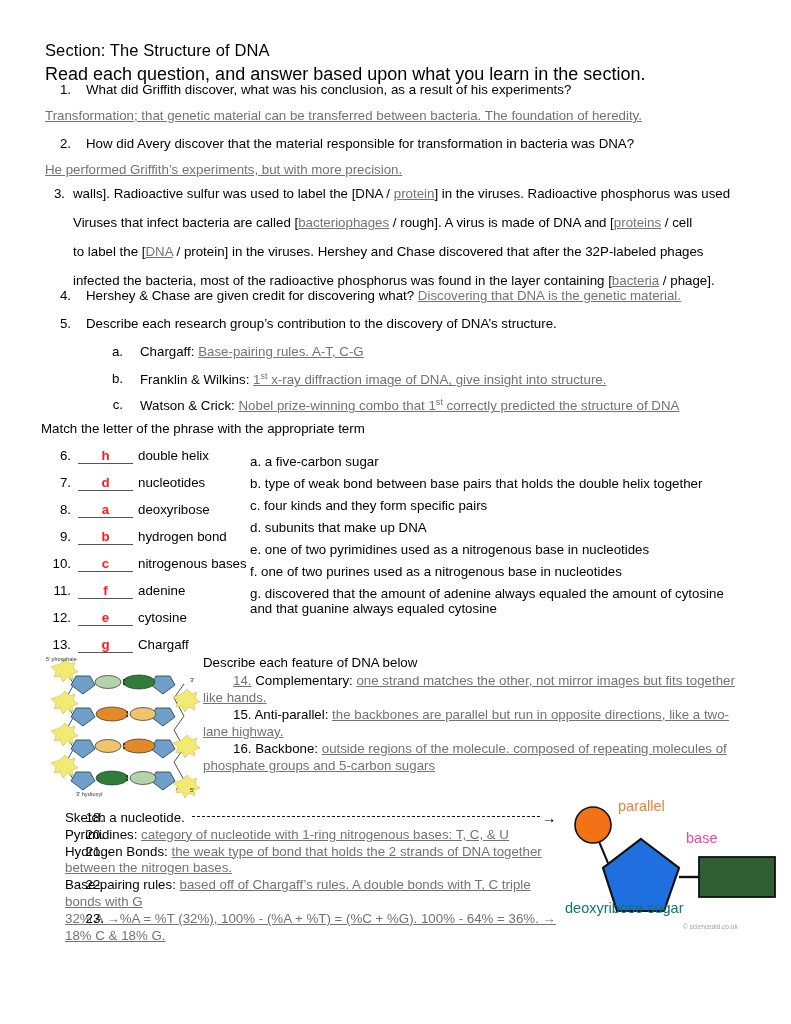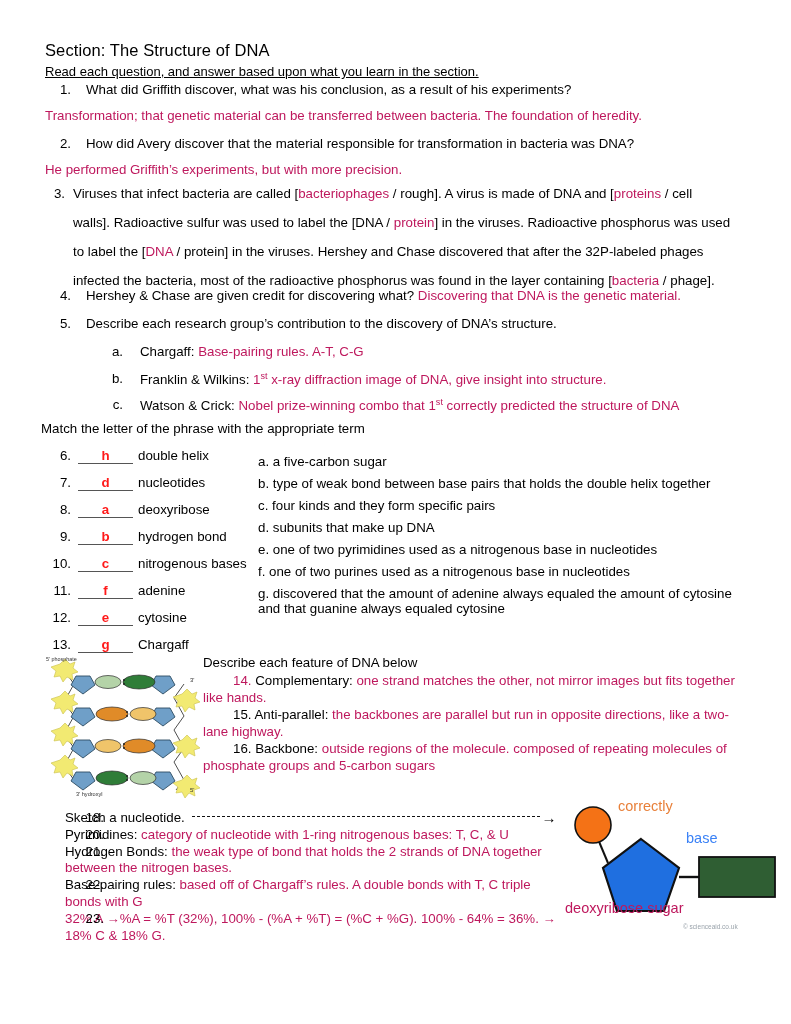--- a/index.html
+++ b/index.html
@@ -15,38 +15,37 @@
     position: relative;
     overflow: hidden;
   }
   .page {
     position: relative;
     width: 791px;
     height: 1024px;
     padding: 0;
     box-sizing: border-box;
   }
-  .red { color: #be185d; }
+  .red { color: #737373; text-decoration: underline; }
   .blk { color: #000000; }
 
   .title {
     position: absolute;
     left: 45px;
     top: 41px;
     font-size: 16.5px;
     letter-spacing: 0.1px;
     white-space: nowrap;
   }
   .intro {
     position: absolute;
     left: 45px;
     top: 64px;
-    font-size: 13px;
-    white-space: nowrap;
-    text-decoration: underline;
+    font-size: 18px;
+    white-space: nowrap;
   }
 
   
   .q {
     position: absolute;
     font-size: 13.3px;
     line-height: 15px;
   }
   .q .num {
     position: absolute;
@@ -136,21 +135,20 @@
     left: 93px;
     white-space: nowrap;
   }
 
   
   .opt {
     position: absolute;
     left: 250px;
     font-size: 13.3px;
     white-space: nowrap;
-    margin-left: 8px;
   }
 
   
   .desc-hdr {
     position: absolute;
     left: 203px;
     top: 655px;
     font-size: 13.3px;
     white-space: nowrap;
   }
@@ -212,22 +210,22 @@
     width: 222px;
     height: 140px;
   }
   .nuc svg { display: block; }
   .nuc .lbl {
     position: absolute;
     font-size: 14.5px;
     white-space: nowrap;
   }
   .nuc .lbl-phosphate { left: 55px; top: 3px; color: #e8803a; }
-  .nuc .lbl-base { left: 123px; top: 35px; color: #3b82f6; }
-  .nuc .lbl-sugar { left: 2px; top: 105px; color: #be185d; }
+  .nuc .lbl-base { left: 123px; top: 35px; color: #ec4899; }
+  .nuc .lbl-sugar { left: 2px; top: 105px; color: #0f766e; }
   .nuc .credit {
     position: absolute;
     left: 120px;
     top: 128px;
     font-size: 6.5px;
     color: #9aa3ab;
     white-space: nowrap;
   }
 </style>
 </head>
@@ -245,22 +243,22 @@
   <div class="ans-line red" style="top:108px;">Transformation; that genetic material can be transferred between bacteria. The foundation of heredity.</div>
 
   <div class="q" style="left:45px; top:136px;">
     <span class="num">2.</span>
     <span class="body">How did Avery discover that the material responsible for transformation in bacteria was DNA?</span>
   </div>
   <div class="ans-line red" style="top:162px;">He performed Griffith’s experiments, but with more precision.</div>
 
   <div class="q3">
     <span class="numlab">3.</span>
+    <span class="ln"><span class="blk">walls]. Radioactive sulfur was used to label the [DNA / </span><span class="red">protein</span><span class="blk">] in the viruses. Radioactive phosphorus was used</span></span>
     <span class="ln"><span class="blk">Viruses that infect bacteria are called [</span><span class="red">bacteriophages</span><span class="blk"> / rough]. A virus is made of DNA and [</span><span class="red">proteins</span><span class="blk"> / cell</span></span>
-    <span class="ln"><span class="blk">walls]. Radioactive sulfur was used to label the [DNA / </span><span class="red">protein</span><span class="blk">] in the viruses. Radioactive phosphorus was used</span></span>
     <span class="ln"><span class="blk">to label the [</span><span class="red">DNA</span><span class="blk"> / protein] in the viruses. Hershey and Chase discovered that after the 32P-labeled phages</span></span>
     <span class="ln"><span class="blk">infected the bacteria, most of the radioactive phosphorus was found in the layer containing [</span><span class="red">bacteria</span><span class="blk"> / phage].</span></span>
   </div>
 
   <div class="q" style="left:45px; top:288px;">
     <span class="num">4.</span>
     <span class="body"><span>Hershey &amp; Chase are given credit for discovering what? </span><span class="red">Discovering that DNA is the genetic material.</span></span>
   </div>
 
   <div class="q" style="left:45px; top:316px;">
@@ -446,19 +444,19 @@
   </div>
 
   <div class="nuc">
     <svg width="222" height="140" viewBox="0 0 222 140" xmlns="http://www.w3.org/2000/svg">
       <line x1="32" y1="37" x2="45" y2="68" stroke="#111" stroke-width="2"></line>
       <circle cx="30" cy="30" r="18" fill="#f47216" stroke="#111" stroke-width="1.6"></circle>
       <path d="M78,44 L116,73 L101,116 L54,116 L40,73 Z" fill="#1f6fe0" stroke="#111" stroke-width="2.2"></path>
       <line x1="116" y1="82" x2="136" y2="82" stroke="#111" stroke-width="2.4"></line>
       <rect x="136" y="62" width="76" height="40" fill="#2f5e33" stroke="#111" stroke-width="1.8"></rect>
     </svg>
-    <div class="lbl lbl-phosphate">correctly</div>
+    <div class="lbl lbl-phosphate">parallel</div>
     <div class="lbl lbl-base">base</div>
     <div class="lbl lbl-sugar">deoxyribose sugar</div>
     <div class="credit">© scienceaid.co.uk</div>
   </div>
 
 </div>
 
 </body></html>

